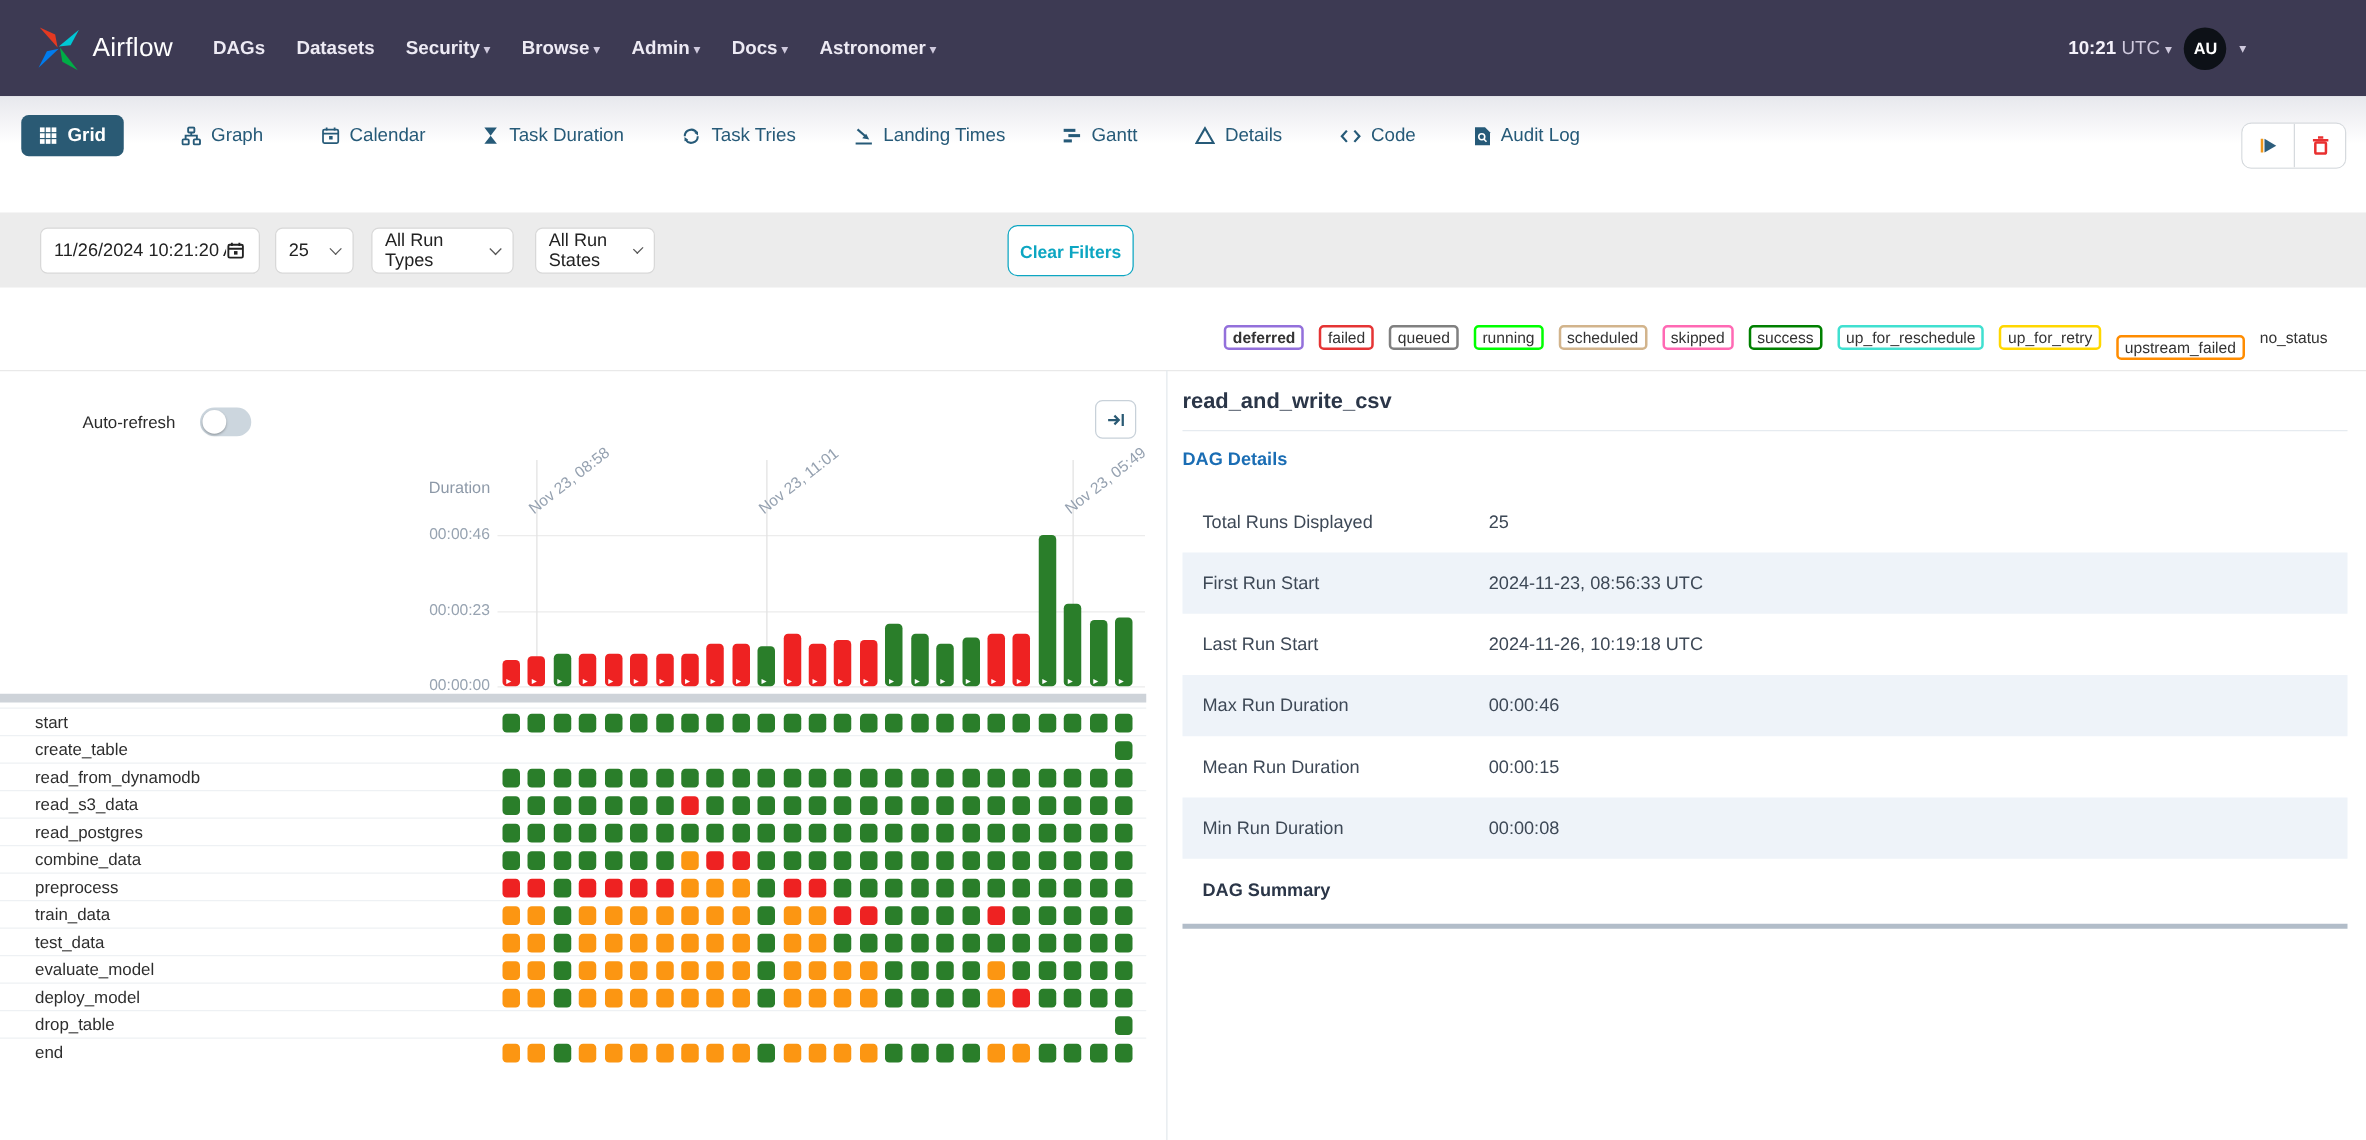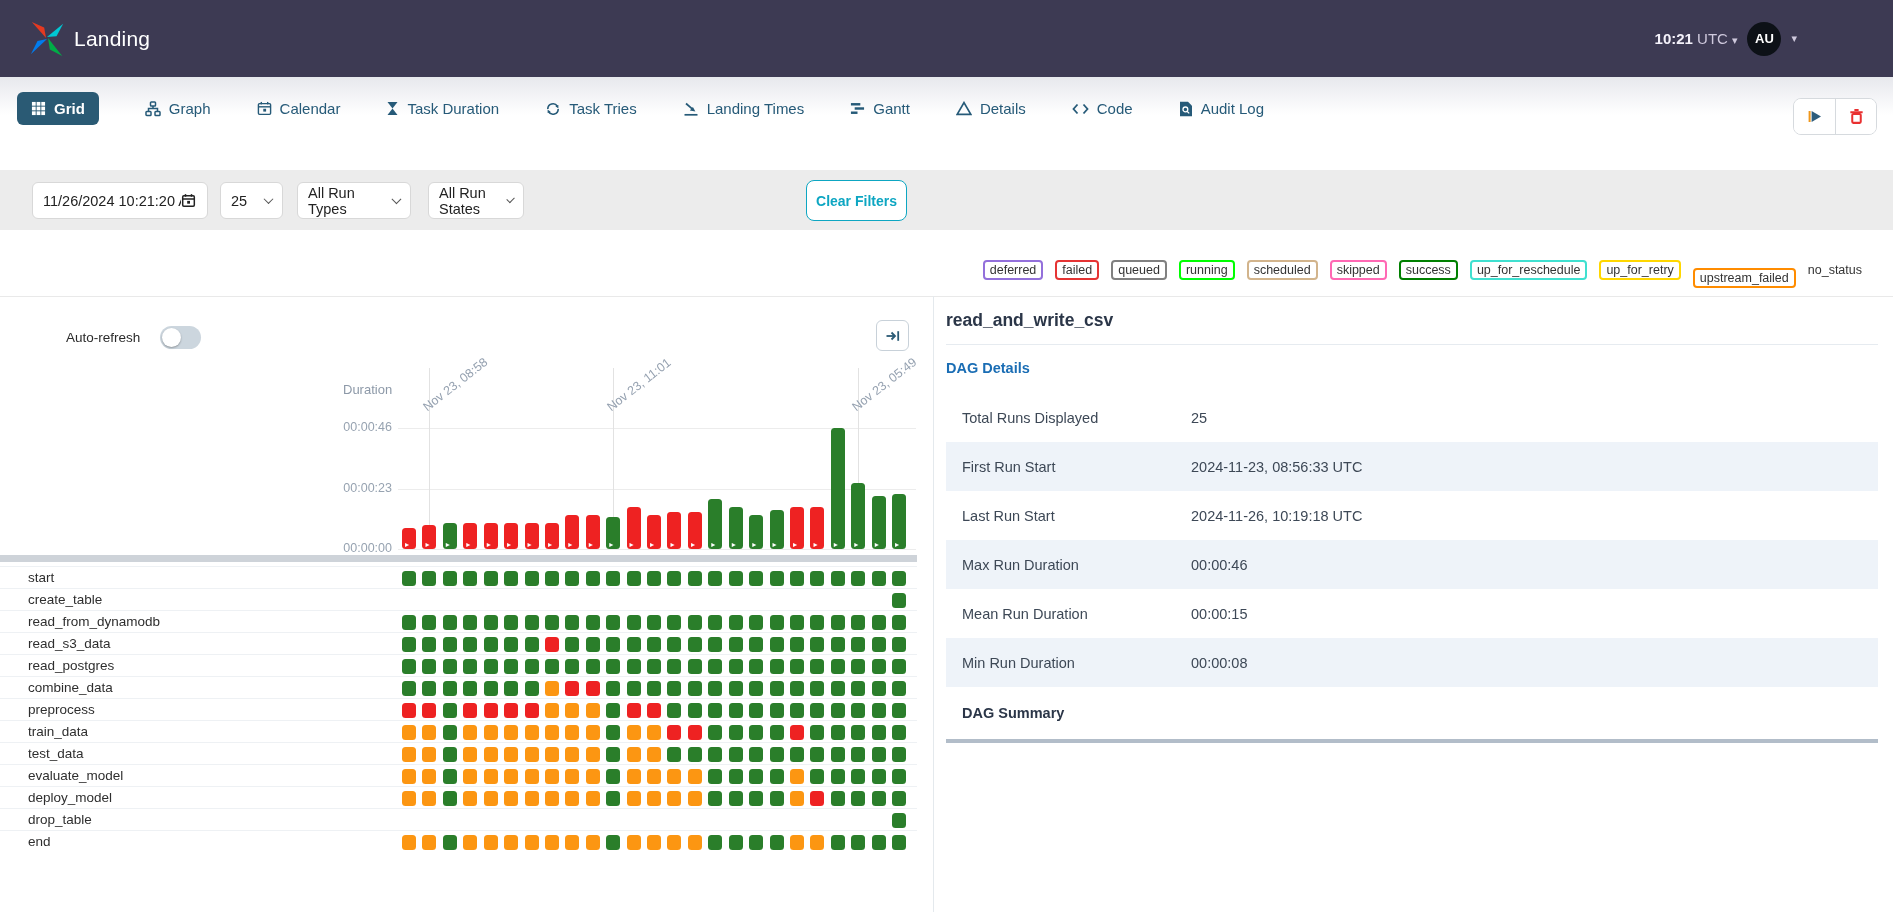--- a/index.html
+++ b/index.html
@@ -108,21 +108,30 @@
 
 <div class="screen">
 
   <div class="navbar">
     <svg class="brand-logo" viewBox="0 0 40 44">
       <polygon points="19,21 4,4 17,10" fill="#e43921"></polygon>
       <polygon points="20,20 37,6 30,19" fill="#00c7d4"></polygon>
       <polygon points="21,21 36,40 23,33" fill="#00ad46"></polygon>
       <polygon points="20,22 3,38 10,24" fill="#017cee"></polygon>
     </svg>
-    <span class="brand-name">Landing</span>
+    <span class="brand-name">Airflow</span>
+    <div class="nav-menu" id="nav-menu">
+        <span class="nav-item">DAGs</span>
+        <span class="nav-item">Datasets</span>
+        <span class="nav-item">Security<span class="caret">▾</span></span>
+        <span class="nav-item">Browse<span class="caret">▾</span></span>
+        <span class="nav-item">Admin<span class="caret">▾</span></span>
+        <span class="nav-item">Docs<span class="caret">▾</span></span>
+        <span class="nav-item">Astronomer<span class="caret">▾</span></span>
+      </div>
     <div class="nav-right">
       <span class="clock"><b id="clock-time">10:21</b> <span id="clock-tz">UTC</span><span class="caret">▾</span></span>
       <span class="avatar">AU</span>
       <span class="avatar-caret">▾</span>
     </div>
   </div>
 
   <div class="tabbar" id="tabbar">
       <div class="tab active">
         <span style="display: flex;">
@@ -268,21 +277,21 @@
       <span class="chev"></span>
     </div>
     <div class="fcontrol" id="f-runstates">
       <span>All Run States</span>
       <span class="chev"></span>
     </div>
     <div class="clear-btn">Clear Filters</div>
   </div>
 
   <div class="legend" id="legend">
-      <span class="lbadge" style="border-color: rgb(147, 112, 219);">deferred</span>
+      <span class="lbadge" style="border-color: rgb(147, 112, 219); font-weight: bold;">deferred</span>
       <span class="lbadge" style="border-color: rgb(229, 52, 52);">failed</span>
       <span class="lbadge" style="border-color: rgb(128, 128, 128);">queued</span>
       <span class="lbadge" style="border-color: rgb(0, 255, 0);">running</span>
       <span class="lbadge" style="border-color: rgb(210, 180, 140);">scheduled</span>
       <span class="lbadge" style="border-color: rgb(255, 105, 180);">skipped</span>
       <span class="lbadge" style="border-color: rgb(0, 128, 0);">success</span>
       <span class="lbadge" style="border-color: rgb(64, 224, 208);">up_for_reschedule</span>
       <span class="lbadge" style="border-color: rgb(255, 215, 0);">up_for_retry</span>
       <span class="lbadge" style="border-color: rgb(255, 140, 0); margin-top: 16px;">upstream_failed</span>
       <span class="lplain">no_status</span>

